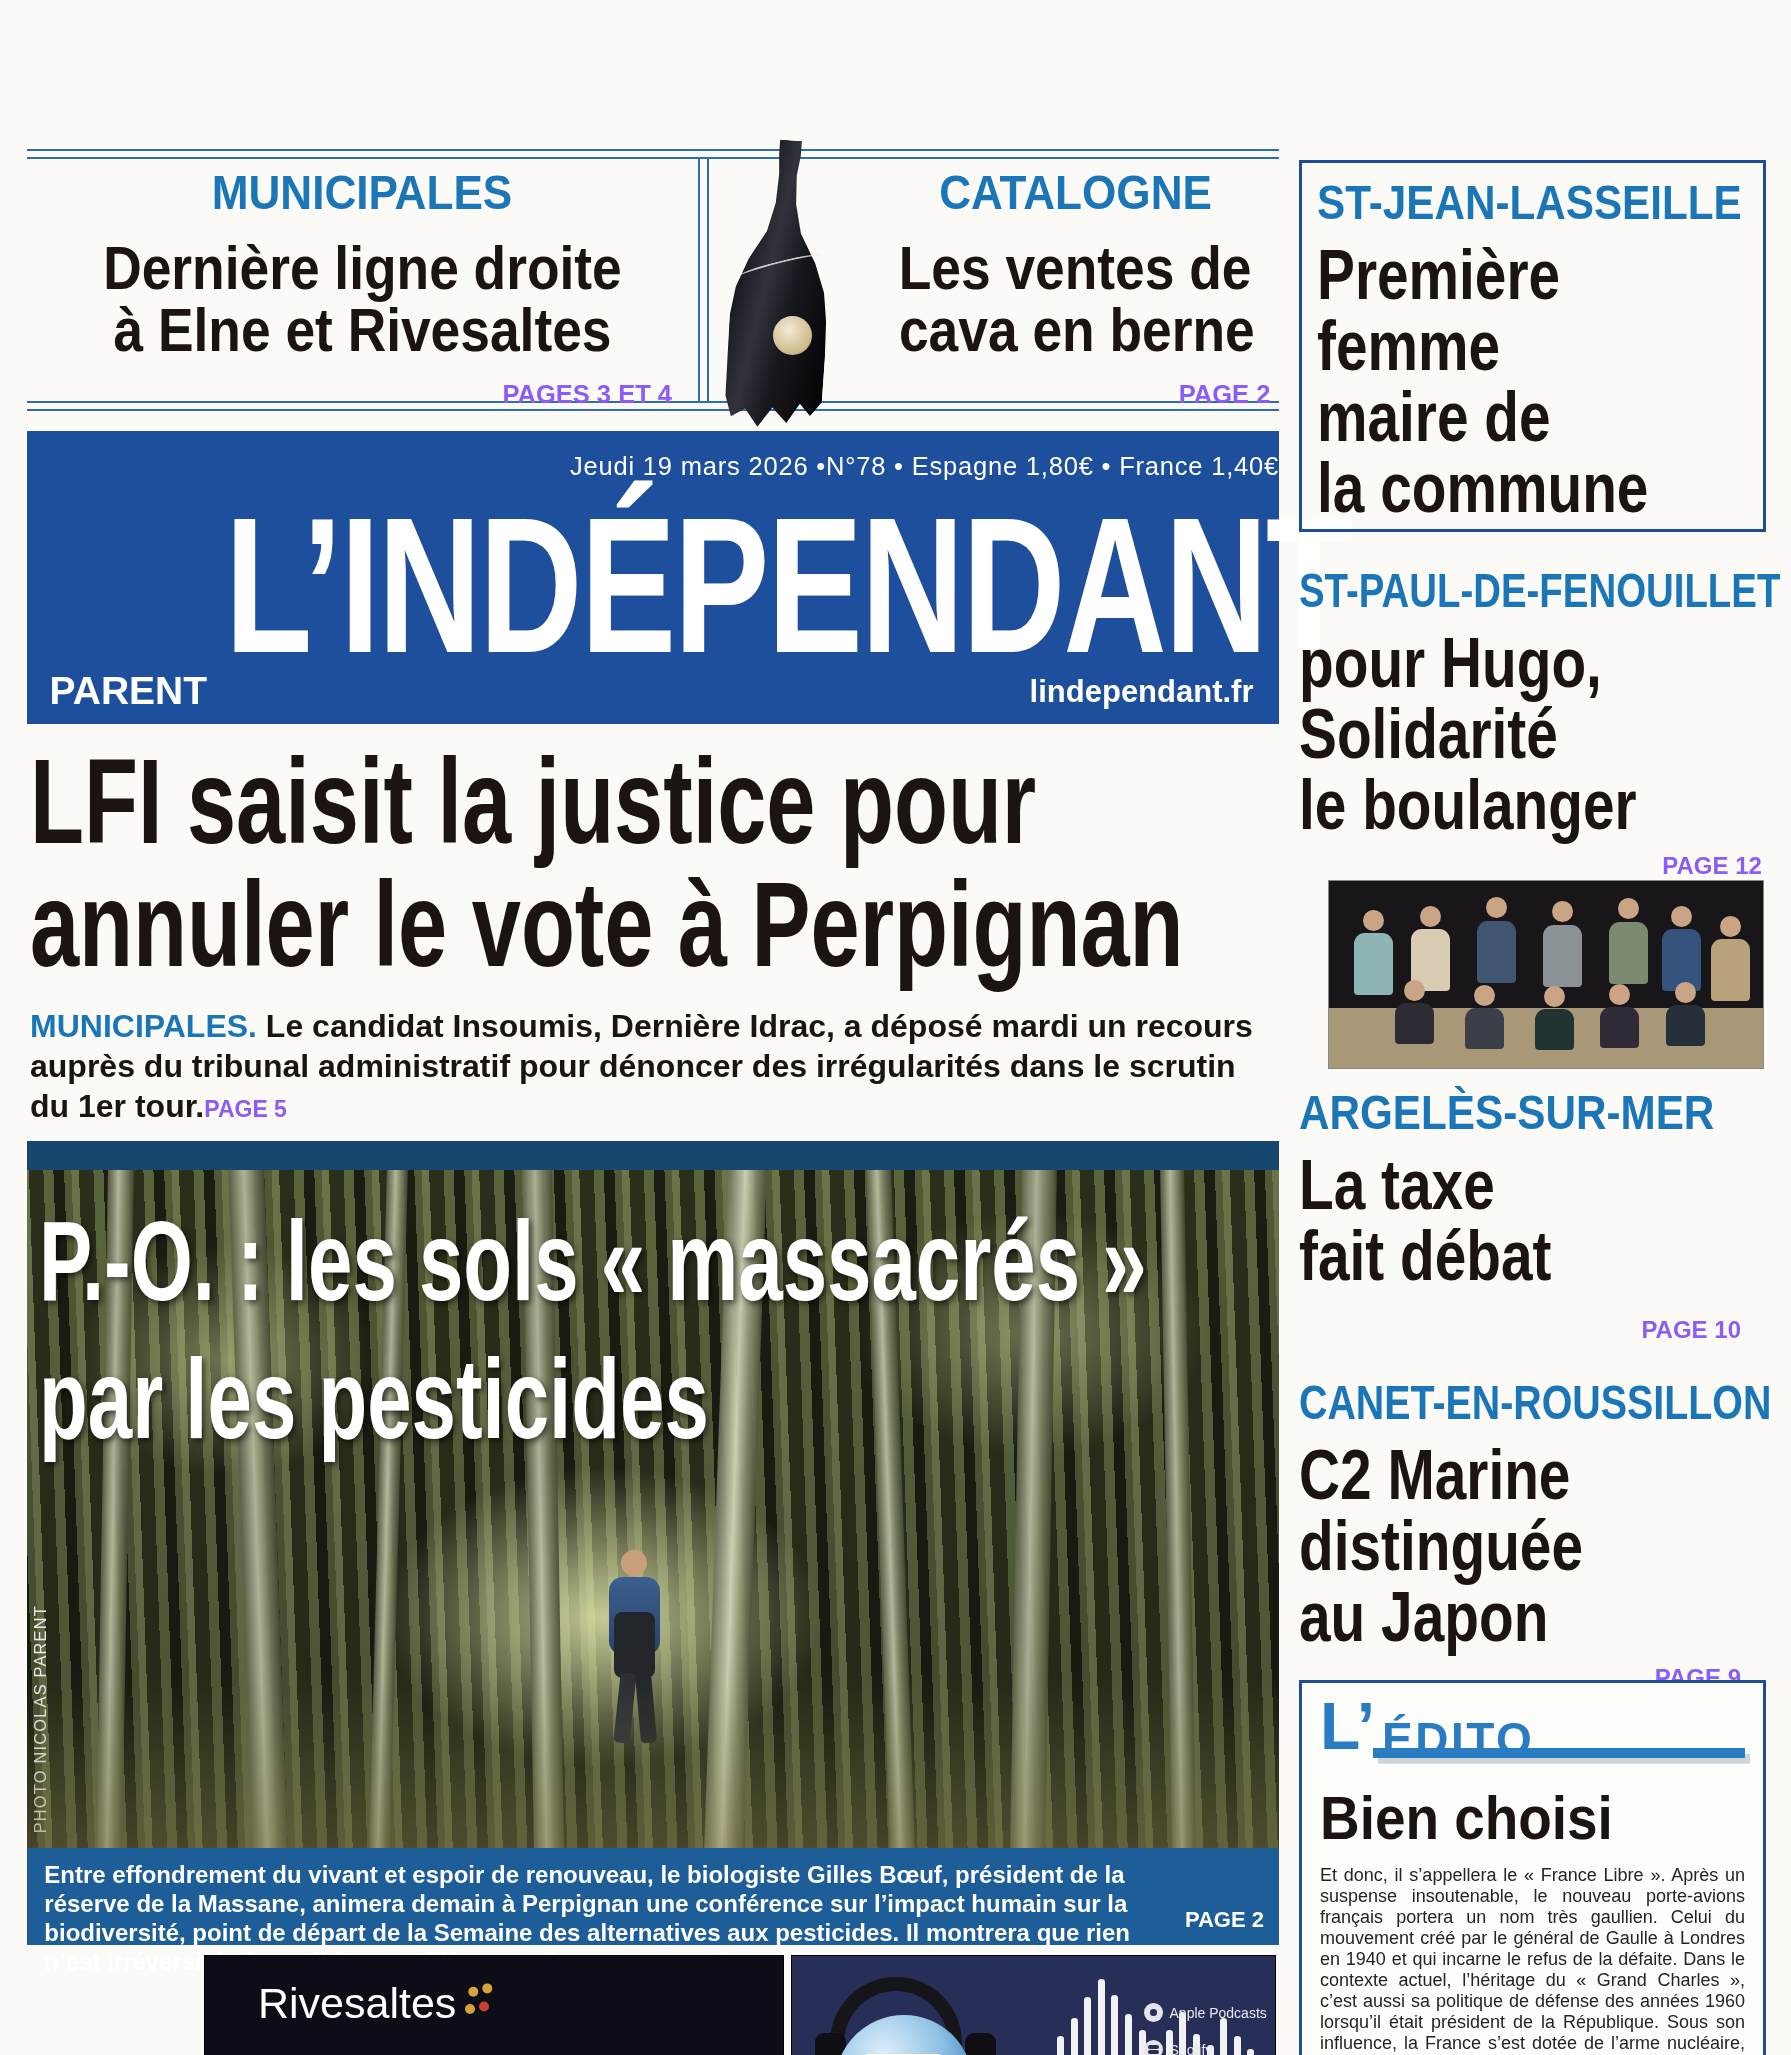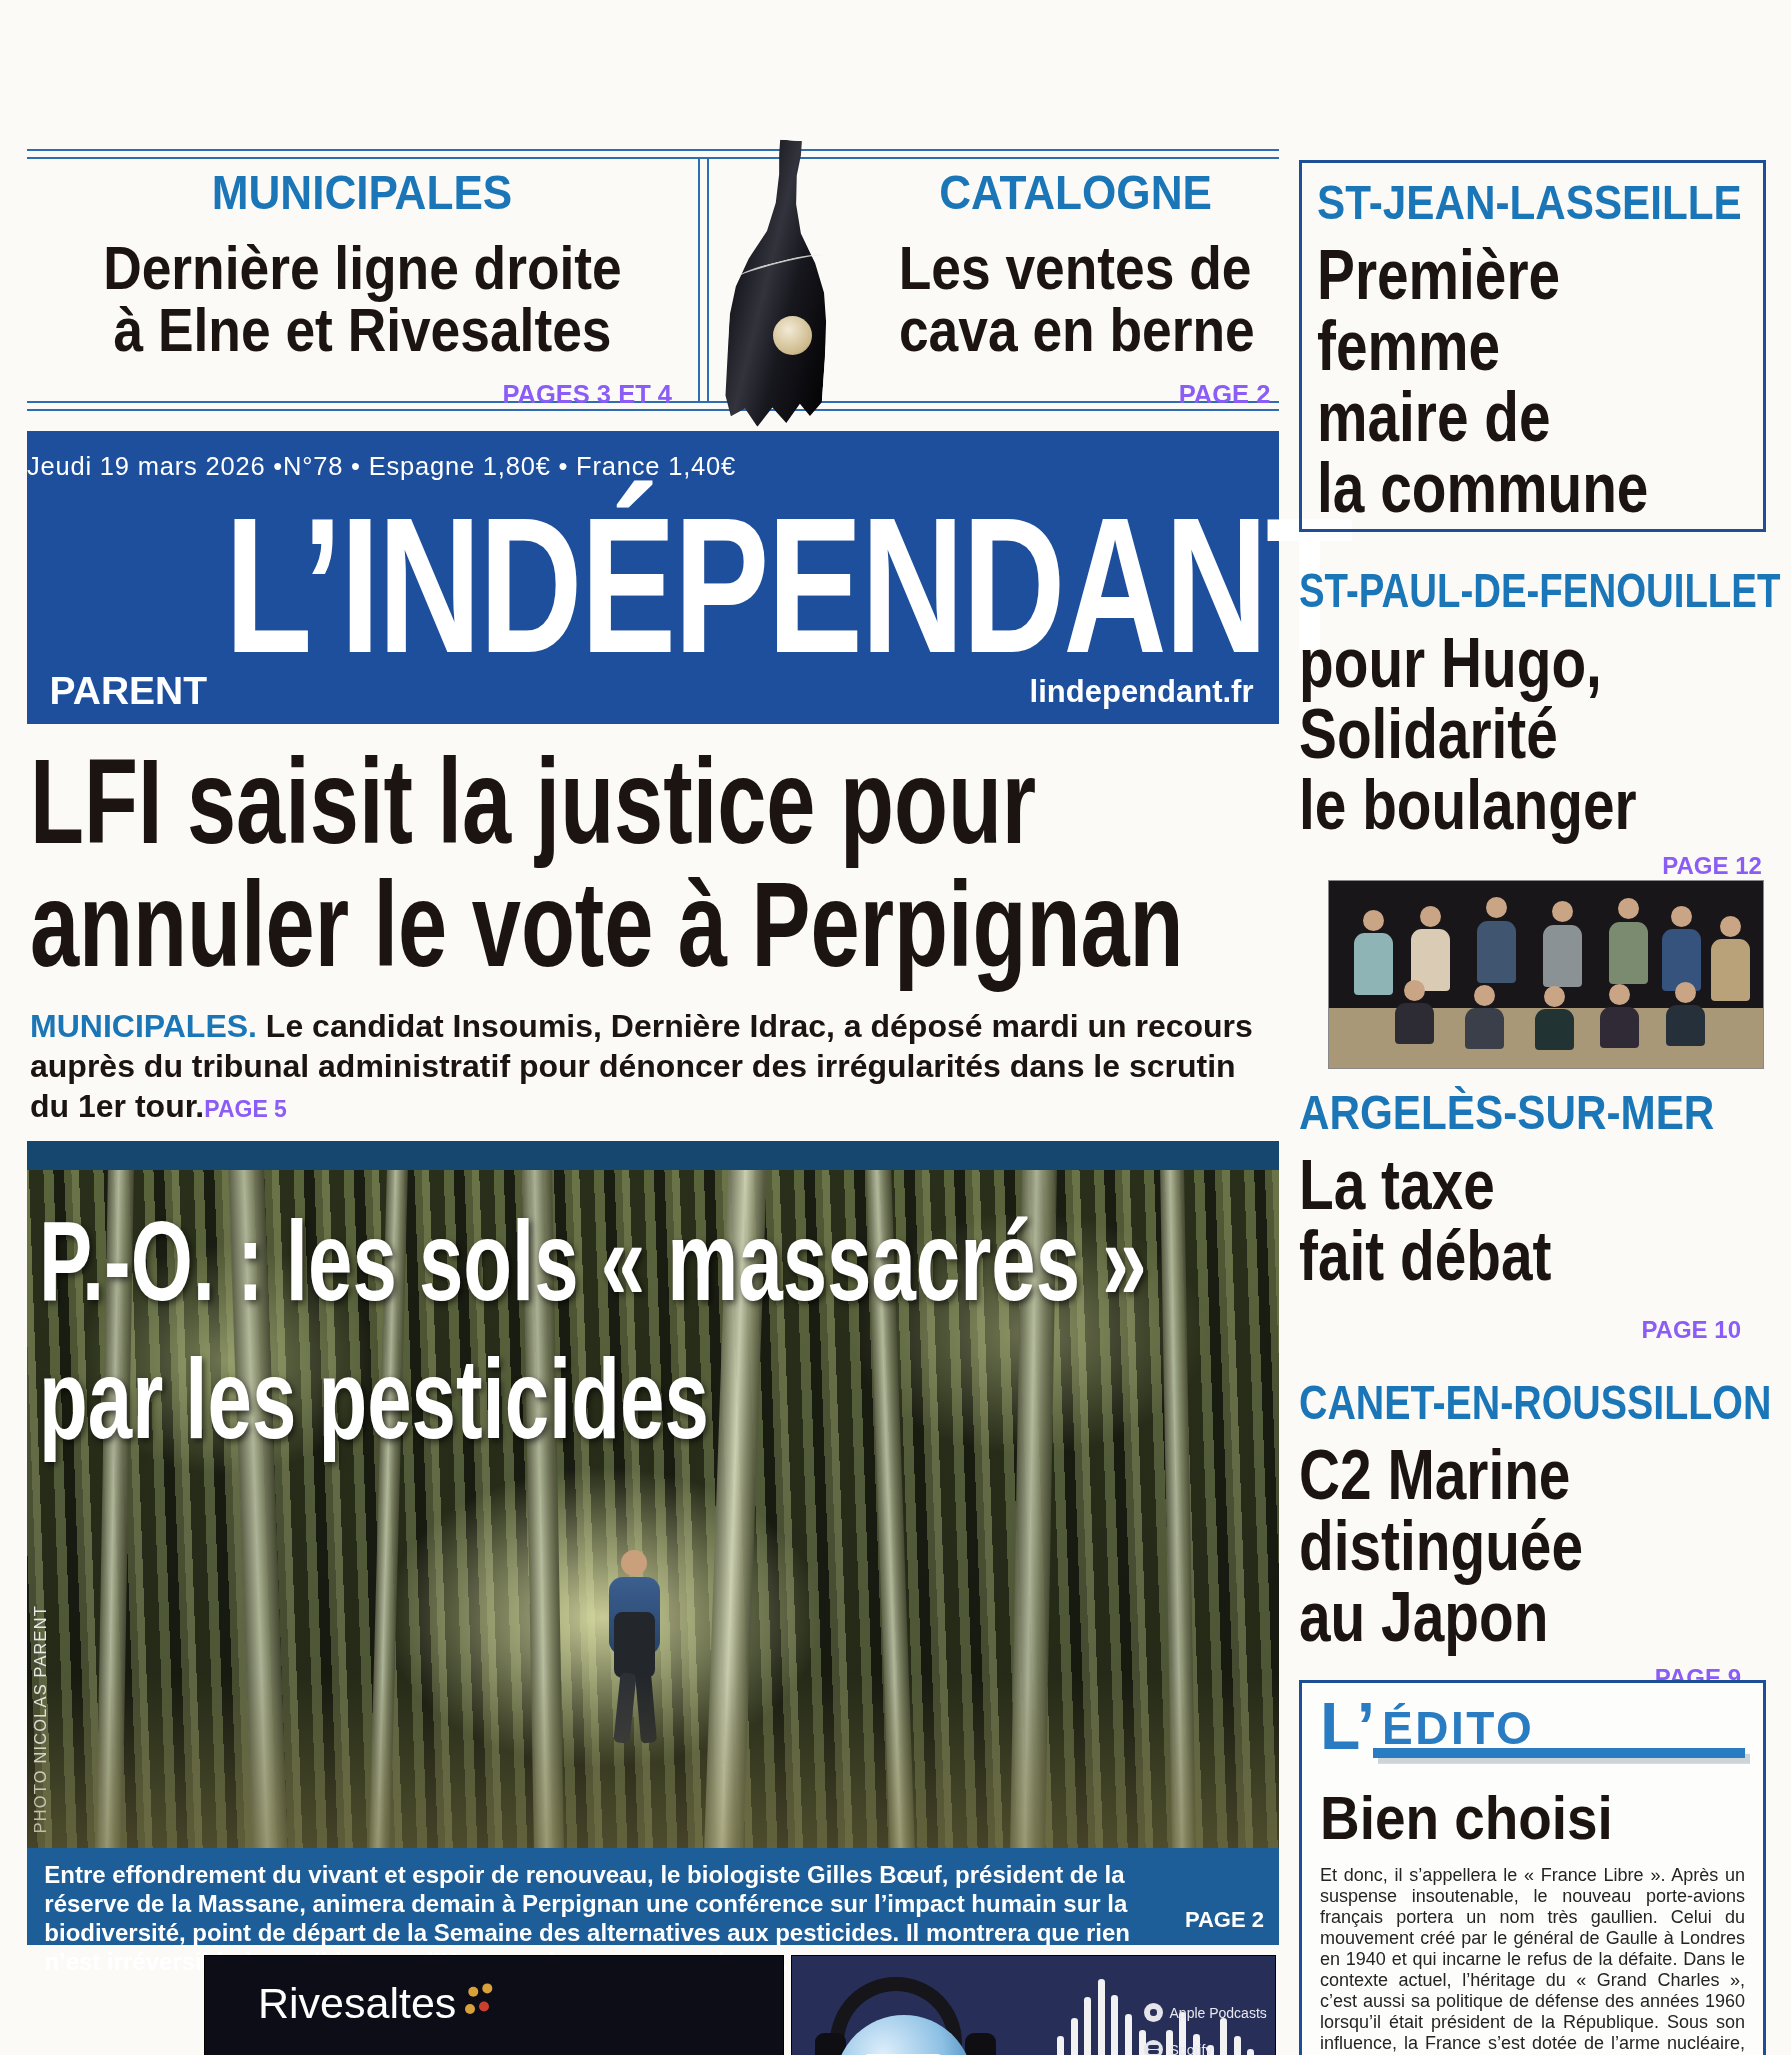--- a/index.html
+++ b/index.html
@@ -22,21 +22,21 @@
   .tstory .line{font-size:62px;line-height:62px;font-weight:bold;}
   .tstory .pref{display:block;text-align:right;font-size:25.5px;margin-top:19px;}
 
   
   .bottle{width:136px;height:288px;transform:rotate(4deg);
     background:linear-gradient(100deg,#0b0b10 18%,#33333d 42%,#17171e 58%,#050507 86%);
     clip-path:polygon(42% 0,58% 0,58% 5%,56% 12%,57% 22%,62% 32%,74% 42%,82% 52%,85% 62%,86% 75%,86% 90%,78% 95%,70% 91%,61% 98%,50% 93%,40% 100%,30% 94%,20% 97%,15% 90%,14% 62%,17% 52%,25% 42%,37% 32%,42% 22%,43% 12%,42% 5%);}
 
   
   .mast{background:#1e4f9c;color:#fff;}
-  .mast .date{ text-align:left;font-size:25.5px;margin-top:21.4px;letter-spacing:0.8px;}
+  .mast .date{ text-align:right;font-size:25.5px;margin-top:21.4px;letter-spacing:0.8px;}
   .mast .title{text-align:center;font-weight:bold;font-size:193px;line-height:185px;margin-top:11.5px;letter-spacing:-2.5px;}
   .mast .ed{position:absolute;left:22.6px;bottom:10.7px;font-weight:bold;font-size:39px;}
   .mast .web{position:absolute;right:25.5px;bottom:14px;font-weight:bold;font-size:31px;}
 
   
   .lead .line{font-size:121px;line-height:123px;font-weight:bold;}
   .lead .deck{margin-top:20px;font-size:32px;line-height:40px;font-weight:bold;max-width:1238px;}
   .lead .deck .pref{font-size:23px;}
 
   
@@ -95,21 +95,21 @@
   .f8{left:66px;top:99px;} .f8 .b{background:#2d2c34;}
   .f9{left:136px;top:104px;} .f9 .b{background:#3a3f4a;}
   .f10{left:206px;top:105px;} .f10 .b{background:#233;}
   .f11{left:271px;top:103px;} .f11 .b{background:#2f2a36;}
   .f12{left:337px;top:101px;} .f12 .b{background:#26303b;}
 
   
   .edito{border:3.7px solid #1d4e96;padding:11.5px 18px;overflow:hidden;background:#fdfdfb;}
   .elogo{position:relative;height:78px;}
   .elogo .lp{position:absolute;left:0;top:0;font-weight:bold;font-size:66px;line-height:62px;color:#2a7cc2;}
-  .elogo .lw{position:absolute;left:62px;top:6px;font-weight:bold;font-size:46px;letter-spacing:2.5px;color:#2a7cc2;}
+  .elogo .lw{position:absolute;left:62px;top:17px;font-weight:bold;font-size:46px;letter-spacing:2.5px;color:#2a7cc2;}
   .elogo .bar{position:absolute;left:53px;right:0;top:53px;height:10.7px;background:#2a7cc2;
     box-shadow:5px 5.8px 0 rgba(168,176,186,.55);}
   .etitle{font-size:61px;font-weight:bold;margin:10.7px 0 12.3px 0;}
   .ebody{font-size:18px;line-height:21px;color:#242424;text-align:justify;}
 
   
   .ad1{background:#0d0d17;border:1.6px solid #000;color:#fff;overflow:hidden;}
   .riv{position:absolute;left:53px;top:22.6px;font-size:43px;color:#fff;}
   .riv .dots{display:inline-block;position:relative;width:29px;height:29px;margin-left:6.6px;}
   .riv .dots::before{content:"";position:absolute;left:2.5px;top:15px;width:10px;height:10px;border-radius:50%;

